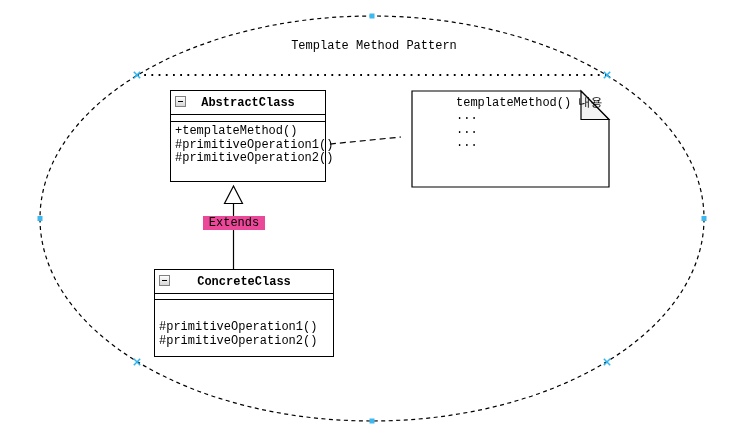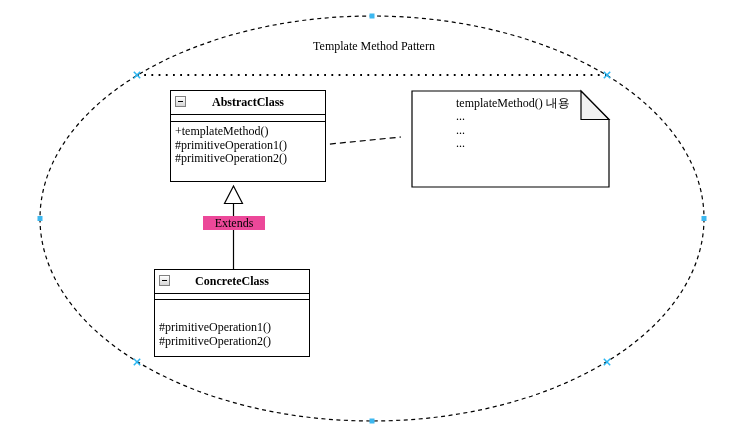--- a/index.html
+++ b/index.html
@@ -1,29 +1,29 @@
 <!DOCTYPE html>
 <html><head>
 <meta charset="utf-8">
 <style>
   html,body{margin:0;padding:0;background:#ffffff;}
   .canvas{
     position:relative;width:732px;height:443px;background:#ffffff;overflow:hidden;
-    font-family:Liberation Serif, serif;font-size:12px;color:#000;
+    font-family:Liberation Mono, monospace;font-size:12px;color:#000;
   }
   .svg-layer{position:absolute;left:0;top:0;width:732px;height:443px;}
   .label{position:absolute;text-align:center;line-height:14px;}
   .diagram-title{left:254px;top:39px;width:240px;}
   .extends-label{left:203px;top:216px;width:62px;background:#ec4899;}
   .uml-box{
     position:absolute;box-sizing:border-box;background:#ffffff;
     border:1px solid #000;
   }
   .abstract-box{left:170px;top:90px;width:156px;height:92px;}
-  .concrete-box{left:154px;top:269px;width:156px;height:88px;}
+  .concrete-box{left:154px;top:269px;width:180px;height:88px;}
   .uml-header{
     position:relative;height:23px;border-bottom:1px solid #000;
     display:flex;align-items:center;justify-content:center;
     font-weight:bold;
   }
   .collapse-icon{
     position:absolute;left:4px;top:5px;width:11px;height:11px;box-sizing:border-box;
     border:1px solid #808080;background:linear-gradient(#ffffff,#d6d6d6);
     display:flex;align-items:center;justify-content:center;
   }

